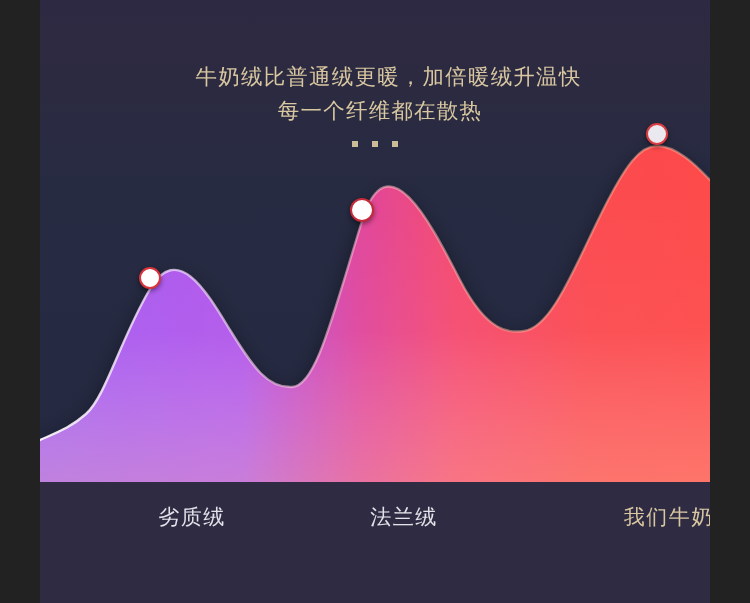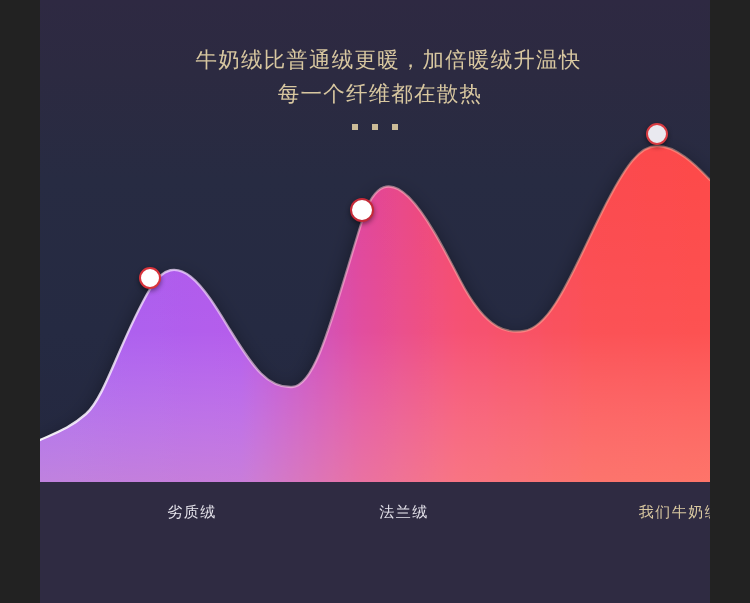--- a/index.html
+++ b/index.html
@@ -52,21 +52,21 @@
     z-index: 6;
     pointer-events: none;
   }
   .title-line {
     color: #d8c7a0;
     font-size: 21.5px;
     line-height: 32px;
     letter-spacing: 1.2px;
     white-space: nowrap;
   }
-  .title-line.l1 { margin-top: 44px; padding-left: 27px; }
+  .title-line.l1 { margin-top: 61px; padding-left: 27px; }
   .title-line.l2 { margin-top: 2px; margin-left: 10px; }
 
   #ellipsis {
     margin-top: 14px;
     display: flex;
     justify-content: center;
     gap: 14px;
   }
   #ellipsis span {
     display: block;
@@ -100,21 +100,21 @@
     left: 0;
     top: 482px;
     width: 670px;
     height: 121px;
     z-index: 4;
     background: #2f2b42;
   }
   .axis-label {
     position: absolute;
     top: 21px;
-    font-size: 15px;
+    font-size: 21px;
     letter-spacing: 1.5px;
     white-space: nowrap;
     transform: translateX(-50%);
   }
 </style>
 </head>
 <body>
 
 <div id="stage">
 

